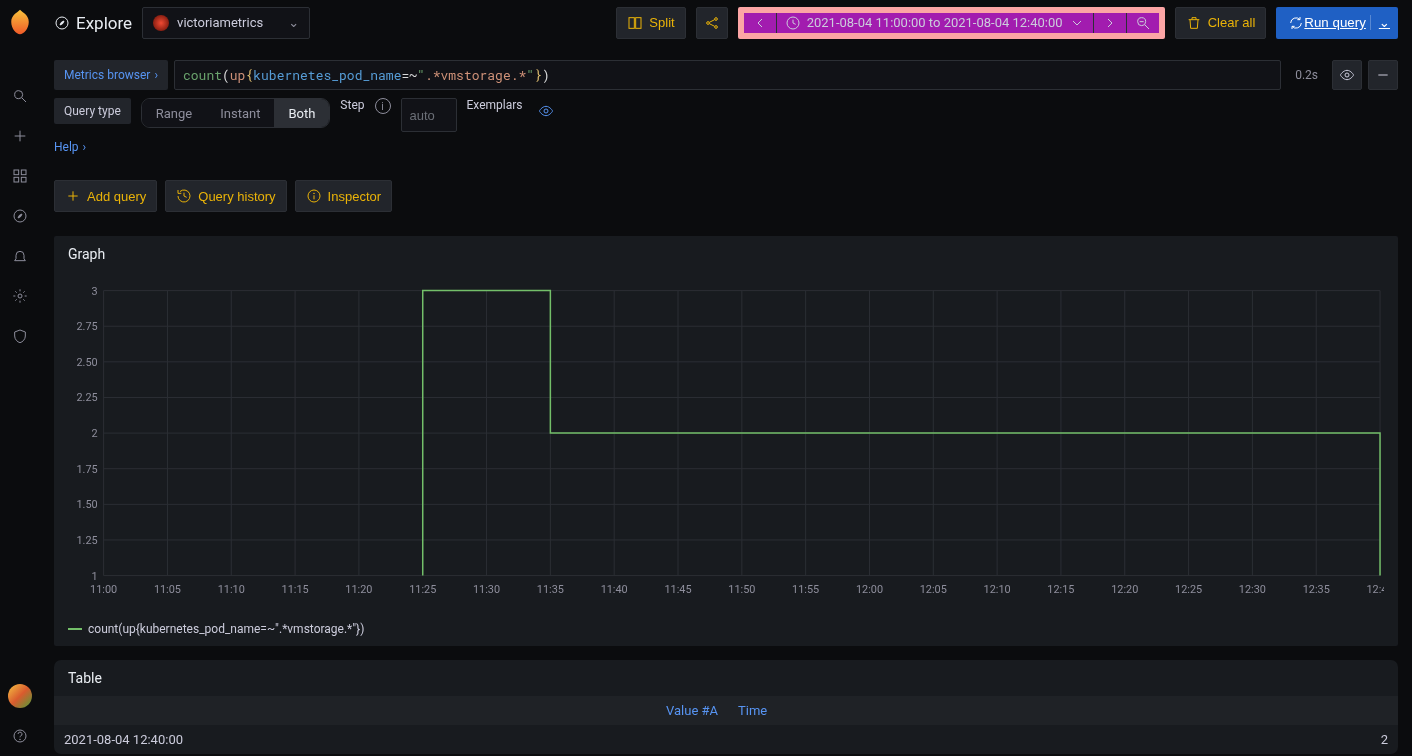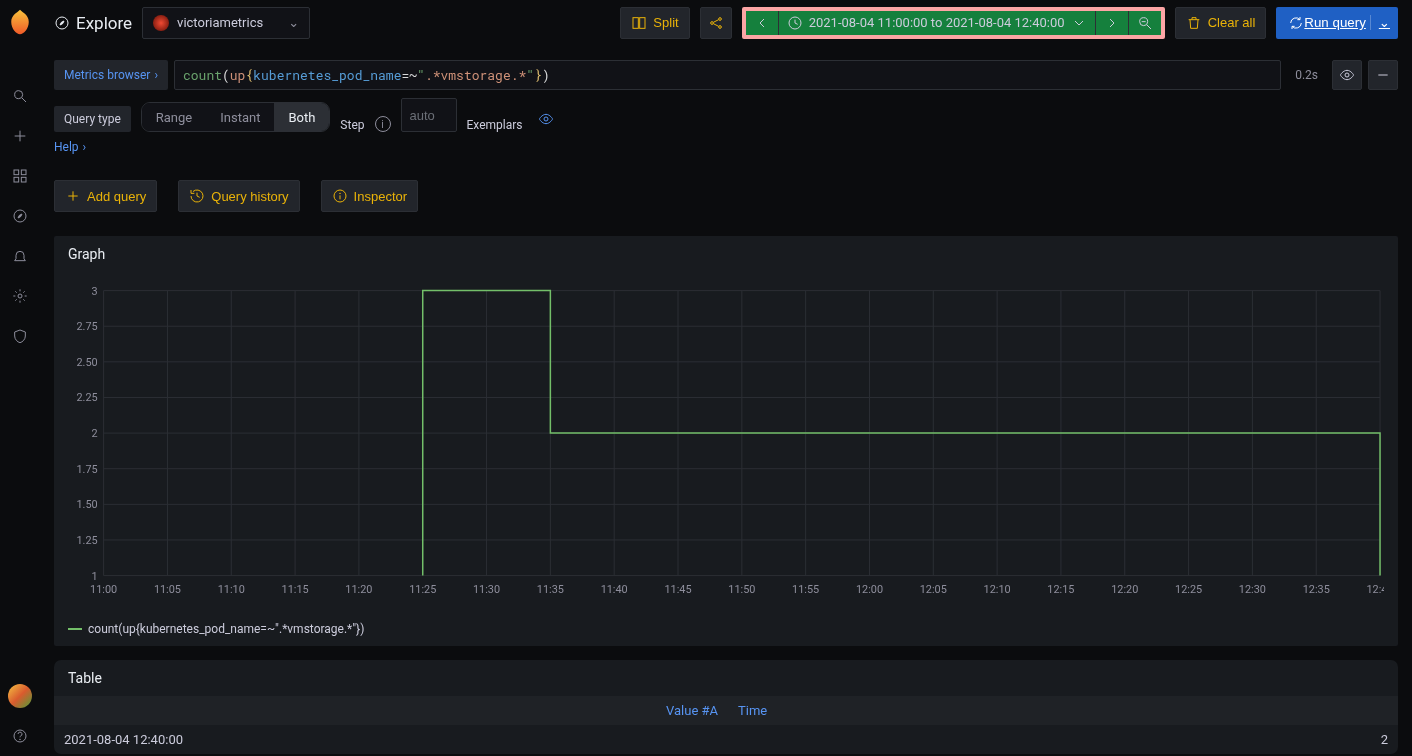--- a/index.html
+++ b/index.html
@@ -65,24 +65,24 @@
   color: #eab308;
   height: 32px;
   padding: 0 10px;
   border-radius: 2px;
   font-size: 13px;
   cursor: pointer;
 }
 .btn.icon-only { width: 32px; padding: 0; justify-content: center; }
 .timerange {
   display: flex; align-items: center;
-  border: 4px solid #fca5a5;
+  border: 6px solid #fca5a5;
   border-radius: 2px;
   height: 32px;
-  background: #15803d;
+  background: #a21caf;
   text-align: right;
 }
 .timerange .seg {
   display: flex; align-items: center; justify-content: center;
   padding: 0 8px;
   height: 100%;
   color: #ccccdc;
   border-right: 1px solid #2c2f35;
   cursor: pointer;
 }
@@ -143,21 +143,21 @@
 .iconbtn {
   width: 30px; height: 30px;
   background: #22252b;
   border: 1px solid #2c2f35;
   border-radius: 2px;
   display: flex; align-items: center; justify-content: center;
   cursor: pointer;
 }
 
 .query-row2 {
-  display: flex; align-items: flex-end; gap: 10px;
+  display: flex; align-items: flex-start; gap: 10px;
   margin-top: 8px;
 }
 .label-box {
   background: #22252b;
   font-size: 12px;
   color: #ccccdc;
   padding: 6px 10px;
   border-radius: 2px;
 }
 .segmented {
@@ -195,21 +195,21 @@
 .exemplars-label { font-size: 12px; color: #ccccdc; }
 
 .help-link {
   margin-top: 8px;
   display: inline-flex; align-items: center; gap: 4px;
   color: #5794f2; font-size: 12px;
   cursor: pointer;
 }
 
 .action-row {
-  display: flex; gap: 21px;
+  display: flex; gap: 8px;
   margin-top: 26px;
 }
 
 .panel {
   margin: 14px 14px 0 14px;
   background: #181b1f;
   border-radius: 2px;
 }
 .panel-header {
   font-size: 14px;

